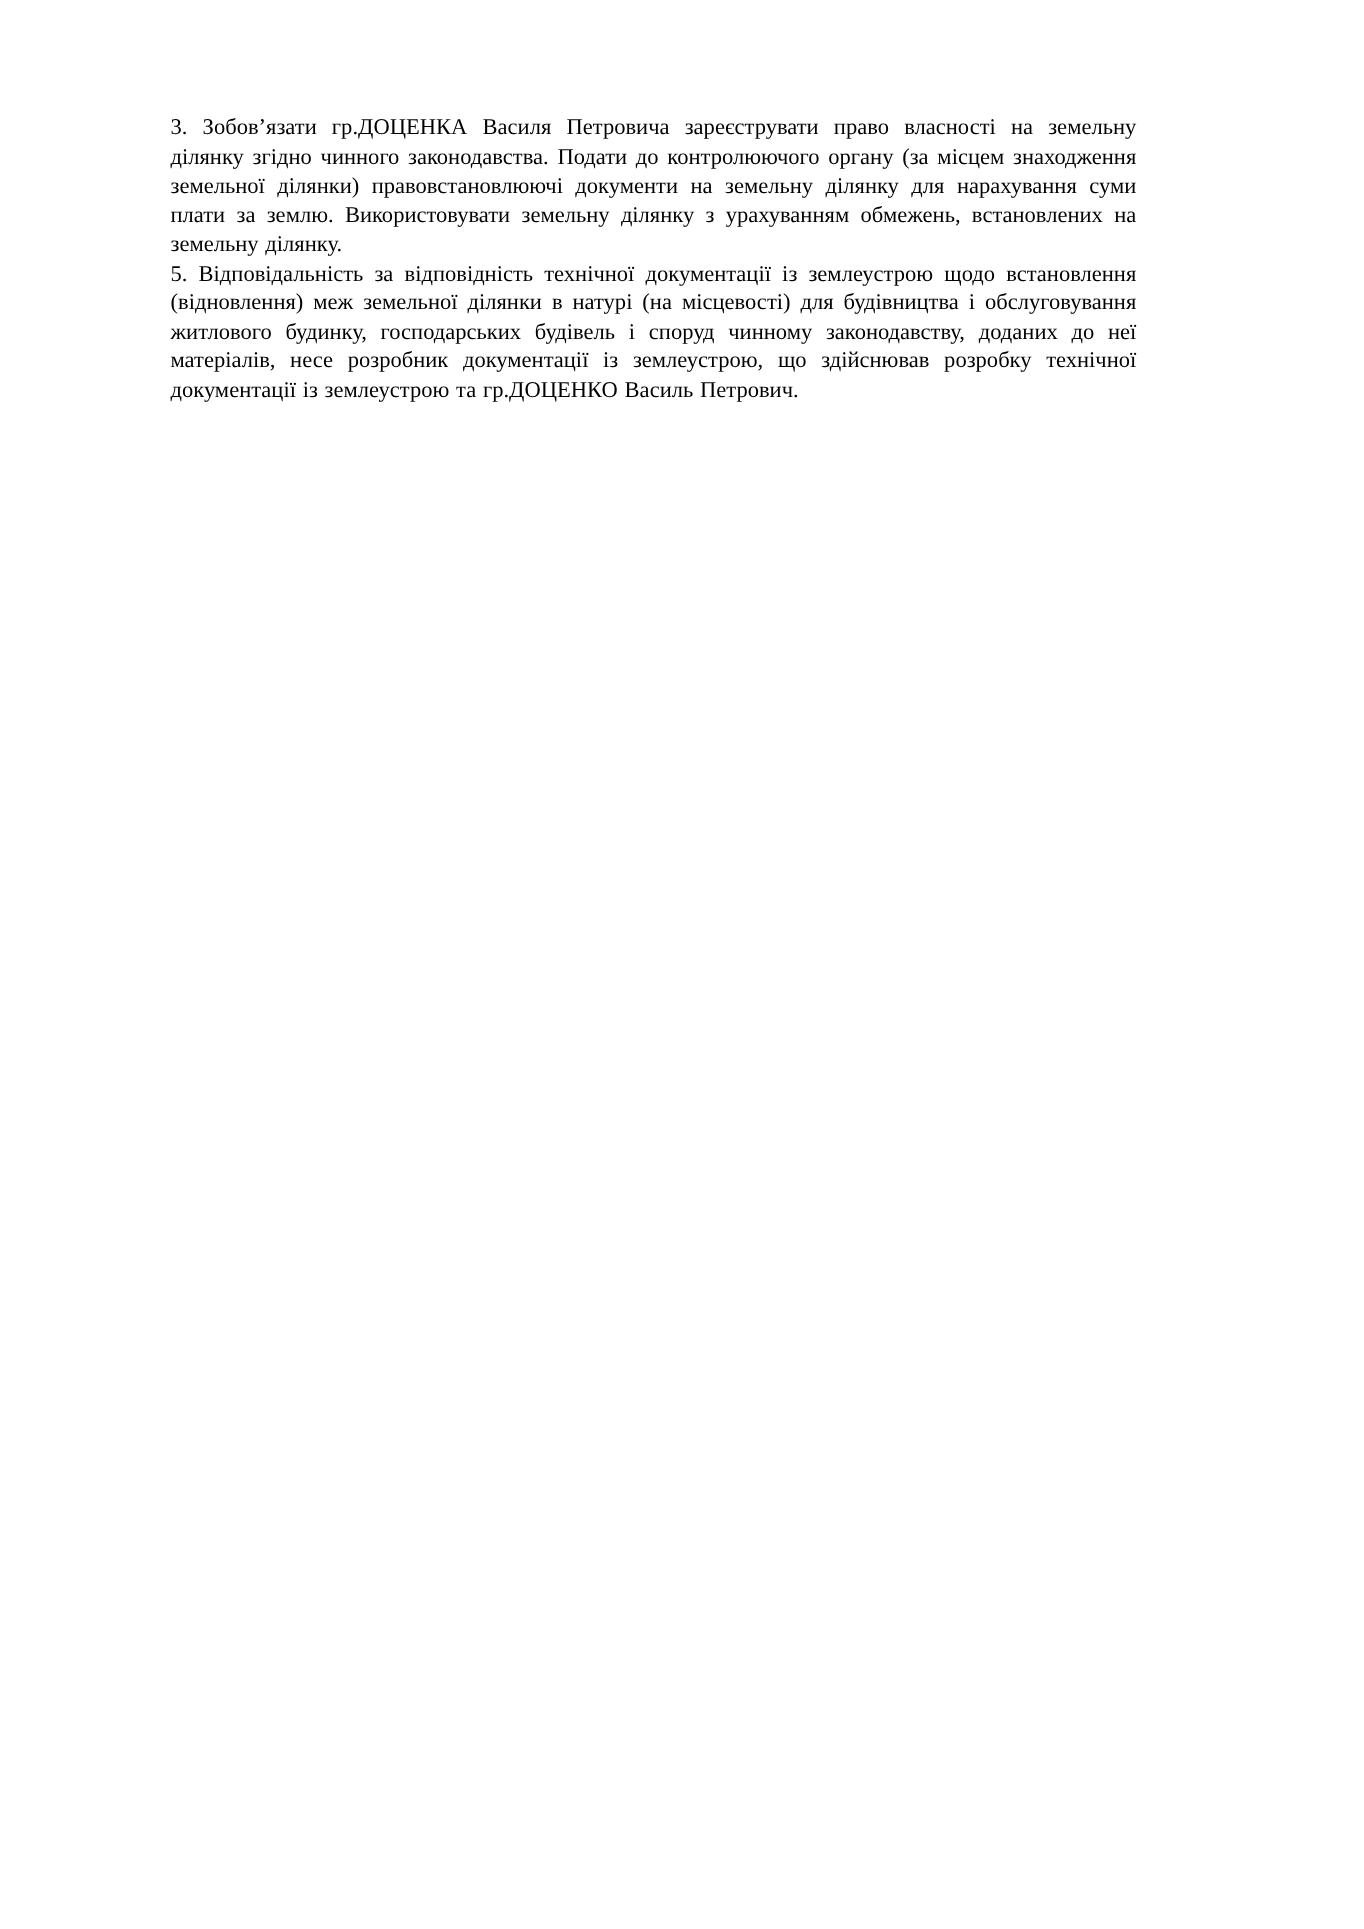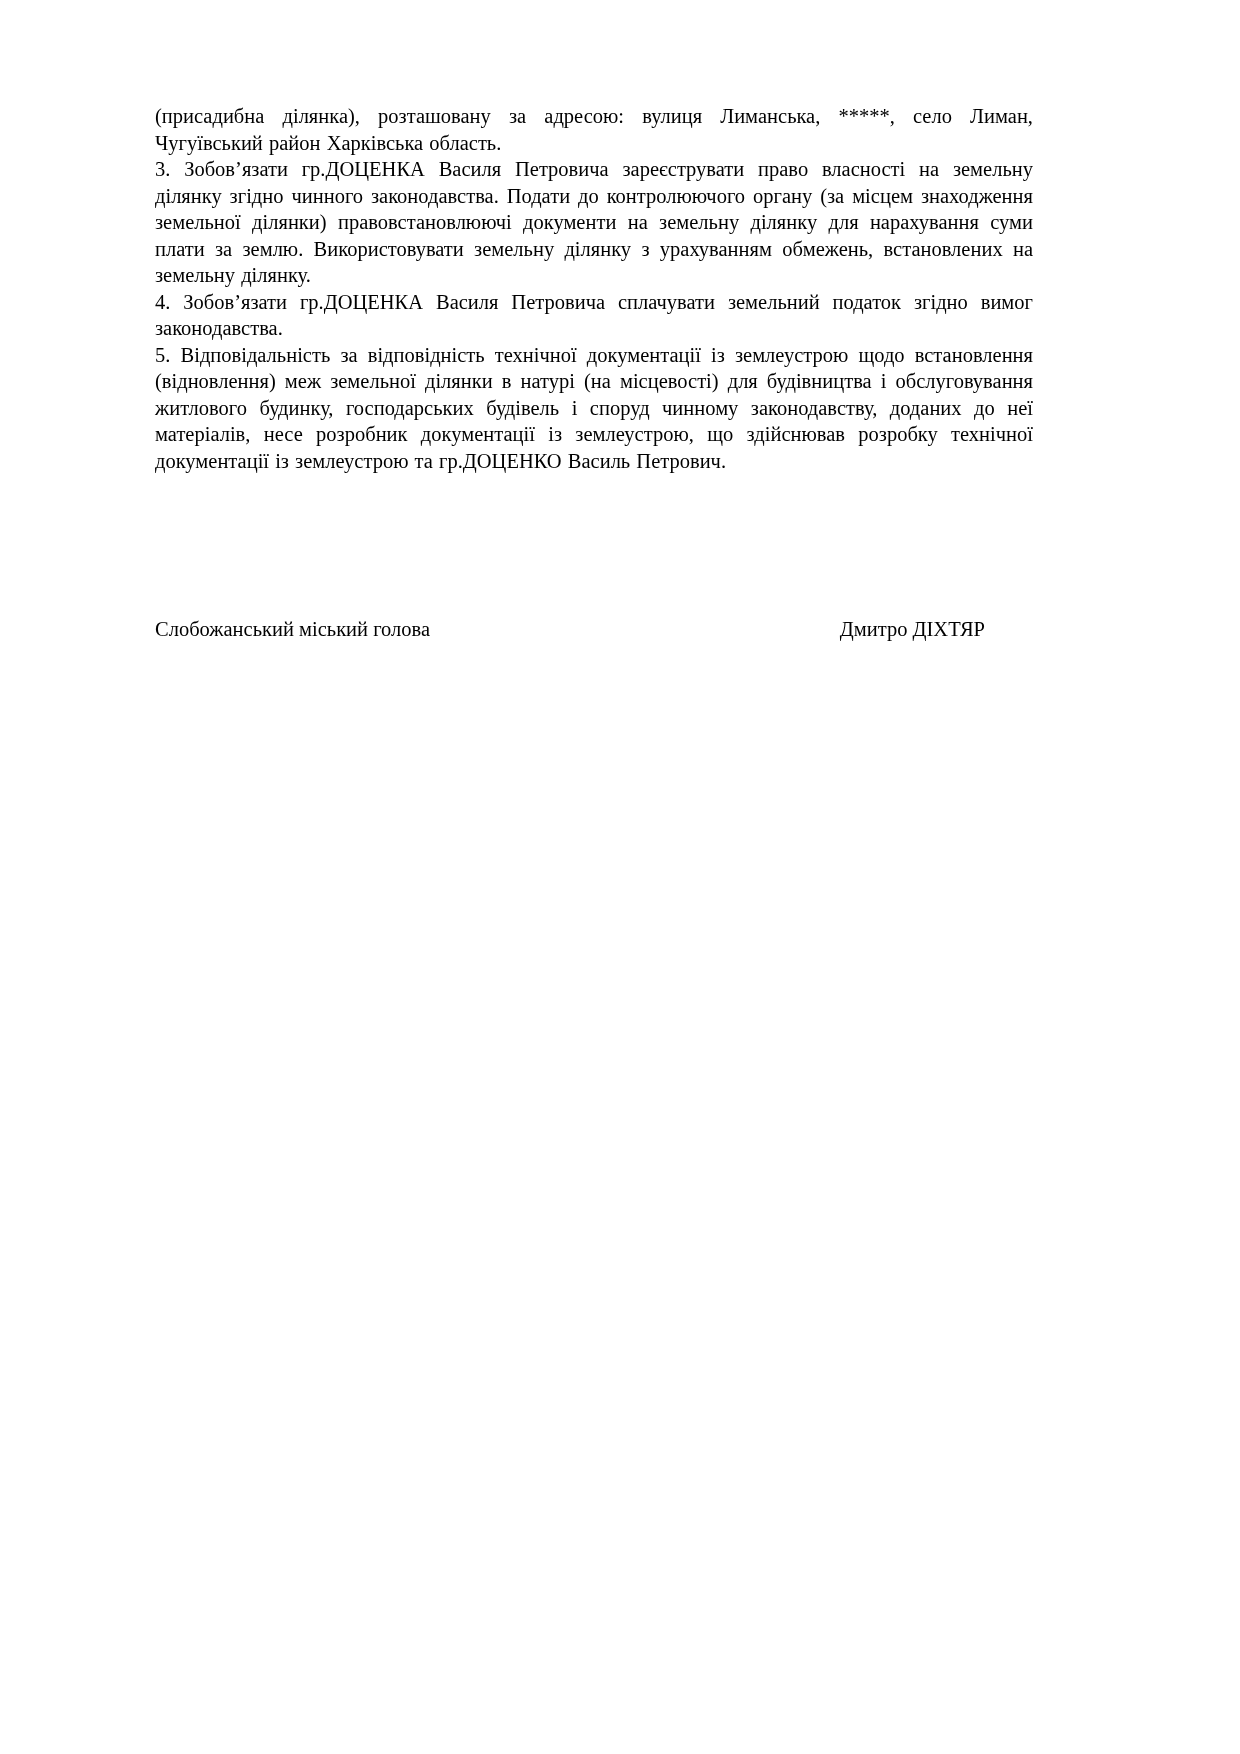--- a/index.html
+++ b/index.html
@@ -42,23 +42,17 @@
     margin-left: auto;
     margin-right: 48px;
     white-space: nowrap;
   }
 </style>
 </head>
 <body>
 
 <div class="page">
   <div class="content">
-    <p class="para">(присадибна ділянка), розташовану за адресою: вулиця Лиманська, *****, село Лиман, Чугуївський район Харківська область.</p>
     <p class="para">3. Зобов’язати  гр.ДОЦЕНКА Василя Петровича зареєструвати право власності на земельну ділянку згідно чинного законодавства. Подати до контролюючого органу (за місцем знаходження земельної ділянки) правовстановлюючі документи на земельну ділянку для нарахування суми плати за землю. Використовувати земельну ділянку з урахуванням обмежень, встановлених на земельну ділянку.</p>
-    <p class="para">4. Зобов’язати гр.ДОЦЕНКА Василя Петровича сплачувати земельний податок згідно вимог законодавства.</p>
     <p class="para">5. Відповідальність за відповідність технічної документації із землеустрою щодо встановлення (відновлення) меж земельної ділянки в натурі (на місцевості) для будівництва і обслуговування житлового будинку, господарських будівель і споруд чинному законодавству, доданих до неї матеріалів, несе розробник документації із землеустрою, що здійснював розробку технічної документації із землеустрою та гр.ДОЦЕНКО Василь Петрович.</p>
 
-    <div class="sig-row">
-      <span class="sig-title">Слобожанський міський голова</span>
-      <span class="sig-name">Дмитро  ДІХТЯР</span>
-    </div>
   </div>
 </div>
 
 </body></html>

